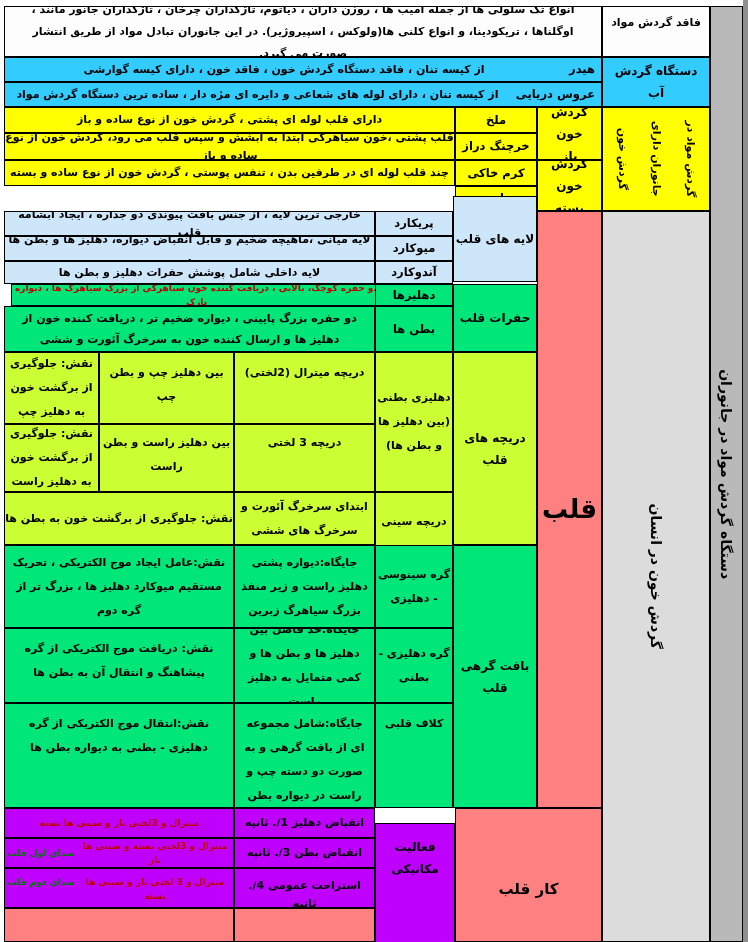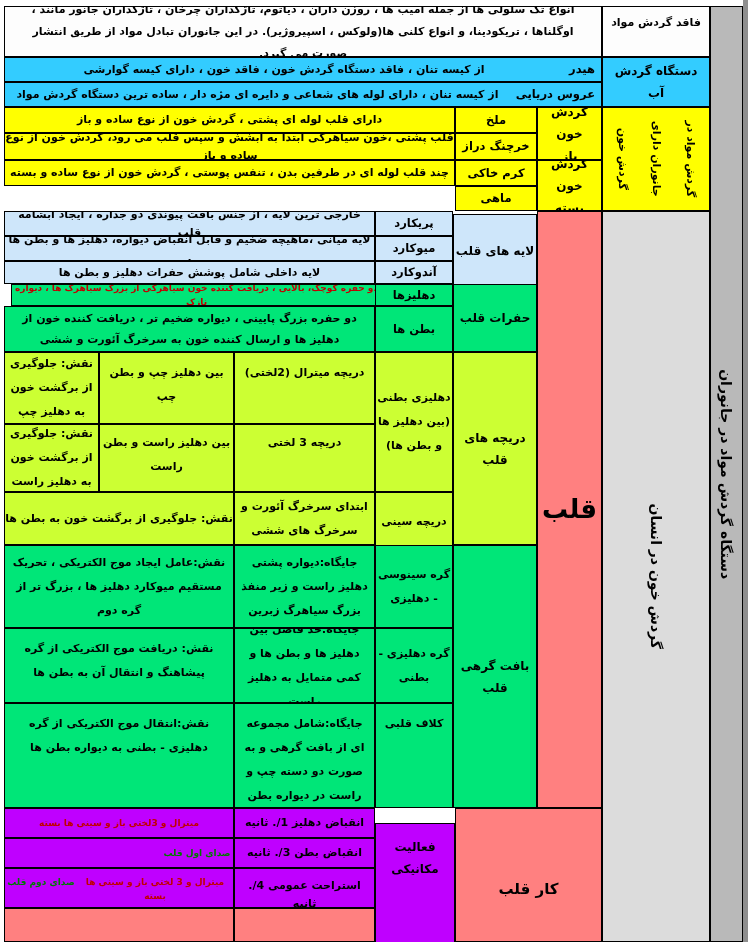--- a/index.html
+++ b/index.html
@@ -123,21 +123,21 @@
     <span><span>گردش خون</span><br><span>باز</span></span>
   </div>
   <div class="c yellow cat" style="left:533px;top:154px;width:65px;height:51px;">
     <span><span>گردش خون</span><br><span>بسته</span></span>
   </div>
 
   <div class="c pink bigtitle" style="left:533px;top:205px;width:65px;height:597px;">
     <span>قلب</span>
   </div>
 
-  <div class="c lblue cat" style="left:449px;top:208px;width:84px;height:73px;">
+  <div class="c lblue cat" style="left:449px;top:190px;width:84px;height:86px;">
       <span>لایه های قلب</span>
     </div>
   <div class="c lblue" style="left:0;top:205px;width:371px;height:25px;">
       <span>خارجی ترین لایه ، از جنس بافت پیوندی دو جداره ، ایجاد آبشامه قلب</span>
     </div>
   <div class="c lblue name" style="left:371px;top:205px;width:78px;height:25px;">
       <span>پریکارد</span>
     </div>
   <div class="c lblue" style="left:0;top:230px;width:371px;height:25px;">
       <span>لایه میانی ،ماهیچه ضخیم و قابل انقباض دیواره، دهلیز ها و بطن ها .</span>
@@ -243,20 +243,21 @@
   </div>
 
   <div class="c purple statecell" style="left:0;top:802px;width:230px;height:30px;">
     <span class="st redtxt">میترال و 3لختی باز و سینی ها بسته</span>
   </div>
   <div class="c purple" style="left:230px;top:802px;width:141px;height:30px;">
       <span>انقباض دهلیز 1/. ثانیه</span>
     </div>
 
   <div class="c purple statecell" style="left:0;top:832px;width:230px;height:30px;">
+    <span class="st redtxt">میترال و 3لختی بسته و سینی ها باز</span>
     <span class="snd grntxt">صدای اول قلب</span>
   </div>
   <div class="c purple" style="left:230px;top:832px;width:141px;height:30px;">
       <span>انقباض بطن 3/. ثانیه</span>
     </div>
 
   <div class="c purple statecell" style="left:0;top:862px;width:230px;height:40px;align-items:flex-start;padding-top:6px;">
     <span class="st redtxt">میترال و 3 لختی باز و سینی ها بسته</span>
     <span class="snd grntxt">صدای دوم قلب</span>
   </div>

